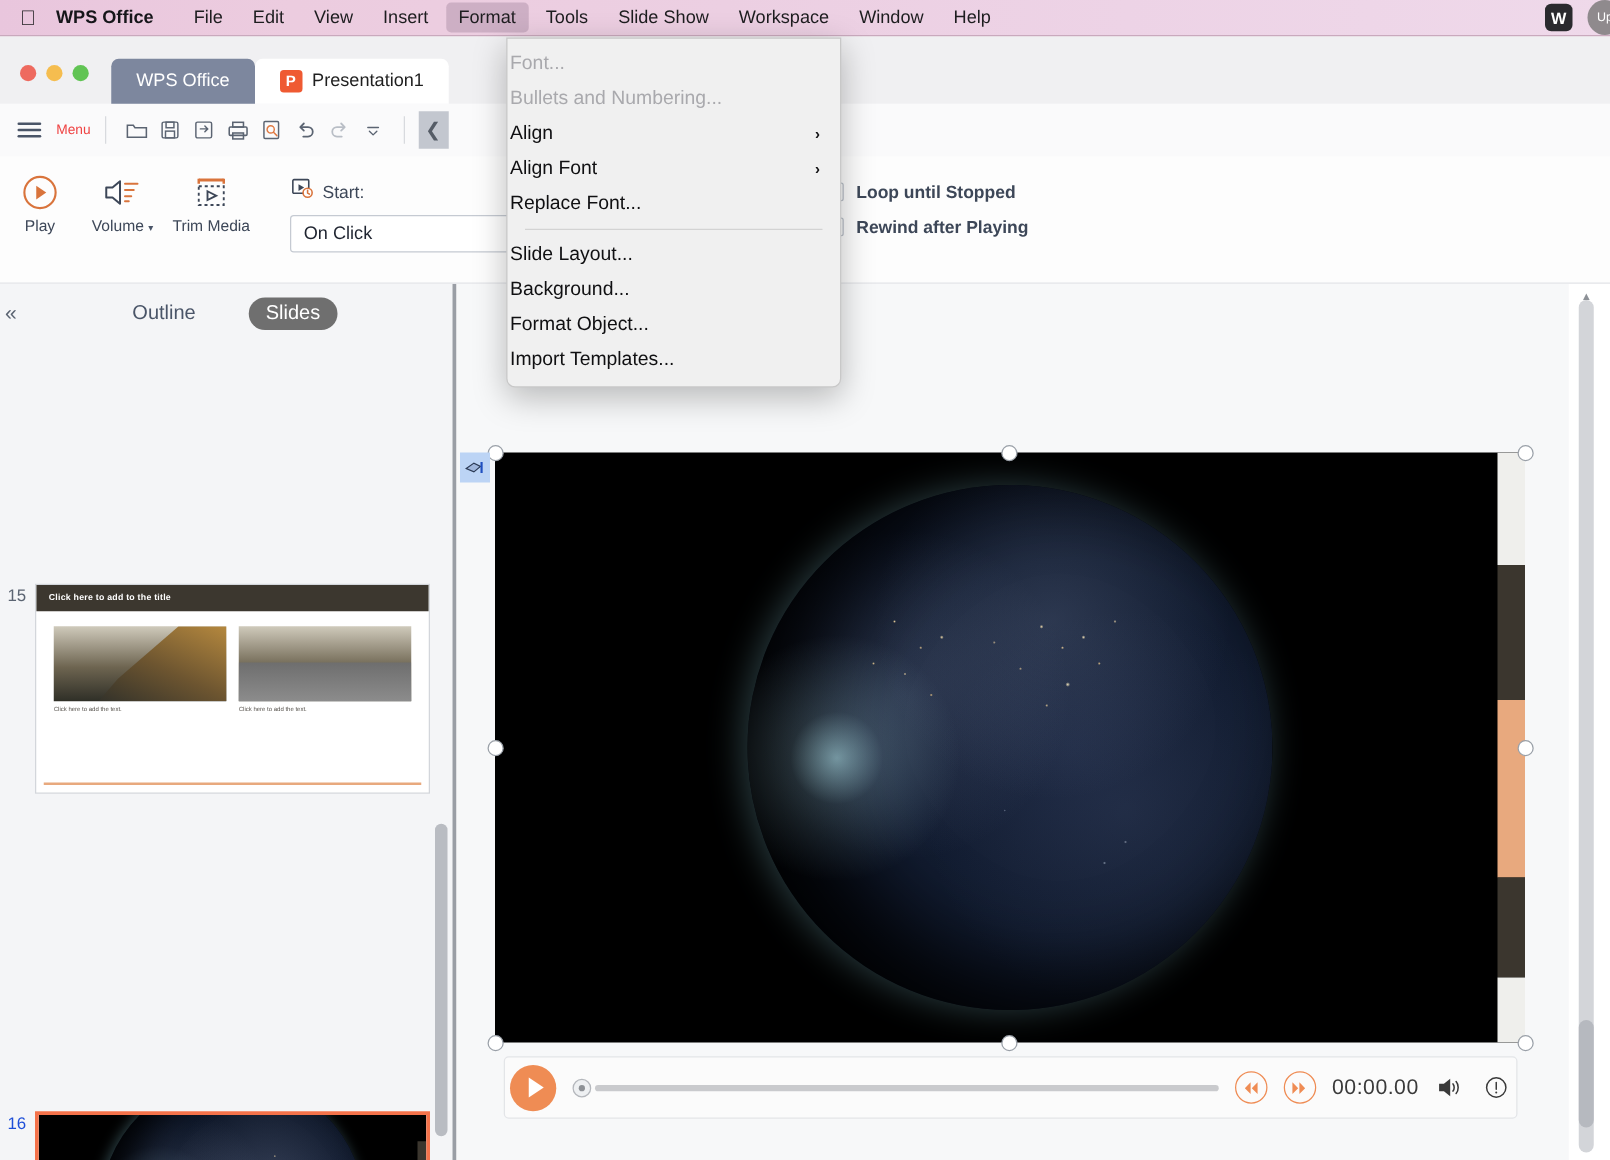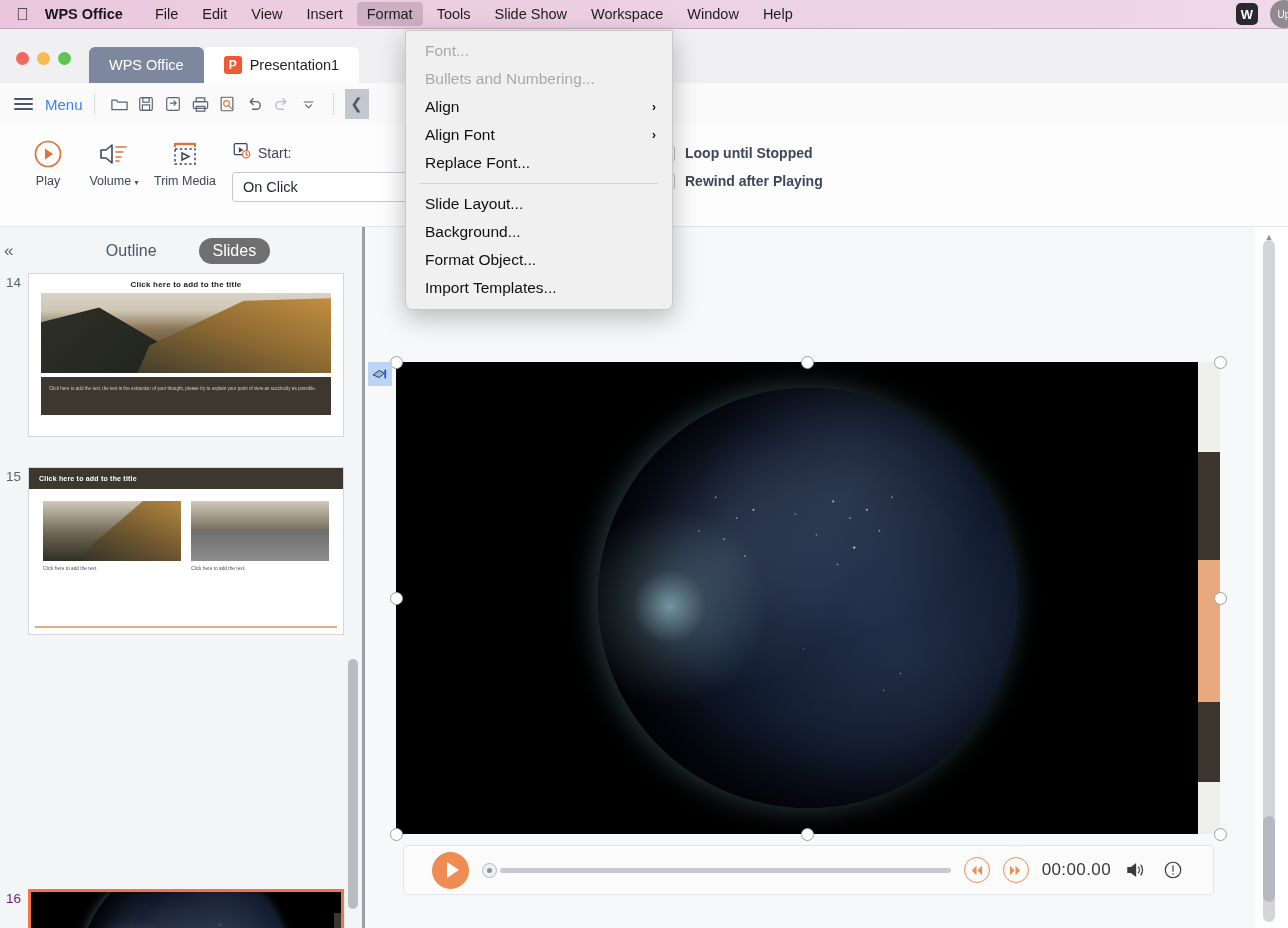--- a/index.html
+++ b/index.html
@@ -57,21 +57,21 @@
   }
 
   
   #quickbar {
     position:absolute; left:0; top:83px; width:1288px; height:42px;
     background:#fafafb; display:flex; align-items:center; z-index:9;
   }
   .menu-btn { display:flex; align-items:center; gap:12px; padding-left:14px; }
   .hamb { display:flex; flex-direction:column; gap:3px; }
   .hamb i { display:block; width:19px; height:2px; background:#4a5568; border-radius:1px; }
-  .menu-label { font-size:15px; color:#3b82f6; }
+  .menu-label { font-size:11px; color:#ef4444; }
   .qsep { width:1px; height:22px; background:#d8dade; margin:0 11px; }
   .qicon { width:27px; height:27px; display:flex; align-items:center; justify-content:center; color:#5b6472; }
   .qicon svg { display:block; }
   .nav-arrow {
     width:24px; height:30px; background:#c3c7cf; display:flex;
     align-items:center; justify-content:center; color:#555c66; font-size:15px;
   }
 
   
   #ribbontabs {
@@ -112,21 +112,21 @@
   #panelhead { height:48px; display:flex; align-items:center; position:relative; }
   .collapse { position:absolute; left:4px; top:14px; font-size:17px; color:#5b6472; }
   .ptabs { width:100%; display:flex; justify-content:center; align-items:center; gap:28px; }
   .ptab { font-size:16px; color:#4a5568; padding:4px 14px; border-radius:14px; }
   .ptab.sel { background:#6f6f6f; color:#ffffff; }
 
   .thumbrow { position:absolute; display:flex; align-items:flex-start; }
   .thumbnum { width:28px; text-align:right; font-size:13.5px; color:#5b6472; padding-right:7px; padding-top:2px; }
   .thumb { background:#fff; border:1px solid #d3d6db; position:relative; overflow:hidden; }
   .thumb.selected { border:3px solid #f4724a; }
-  .thumbnum.selected { color:#701a75; }
+  .thumbnum.selected { color:#1d4ed8; }
 
   
   .t-title { text-align:center; font-size:8px; font-weight:bold; color:#1c1c1c; padding:6px 0 4px; letter-spacing:.2px;}
   .t-photo { margin:0 12px; height:80px; background:linear-gradient(180deg,#d8d3c9 0%,#cfc6b4 22%,#8a7656 45%,#5d5340 70%,#3a3a2e 100%); position:relative; overflow:hidden;}
   .t-photo::before{content:"";position:absolute;left:-6%;top:18%;width:62%;height:86%;background:linear-gradient(140deg,#2f3029,#1f211c);clip-path:polygon(0% 28%,42% 0%,76% 52%,100% 100%,0% 100%);}
   .t-photo::after{content:"";position:absolute;right:-4%;top:6%;width:74%;height:96%;background:linear-gradient(200deg,#c79140,#8d6a33 48%,#3c3a2c);clip-path:polygon(10% 62%,54% 4%,100% 0%,100% 100%,4% 100%);}
   .t-cap { margin:4px 12px 0; background:#3c372f; color:#cfcac2; font-size:4.6px; line-height:1.7; padding:8px 8px 22px; }
 
   .t-bar { background:#3c372f; color:#fff; font-size:7px; font-weight:bold; padding:7px 10px; letter-spacing:.2px;}
   .t-two { display:flex; gap:10px; padding:12px 14px 2px; }
@@ -227,21 +227,21 @@
   }
   .cursor-badge {
     position:absolute; left:368px; top:362px; width:24px; height:24px;
     background:#bcd4f5; display:flex; align-items:center; justify-content:center; z-index:21;
   }
 
   
   #player {
     position:absolute; left:403px; top:845px; width:811px; height:50px;
     background:#fbfbfb; border:1px solid #e3e5e8; border-radius:4px;
-    display:flex; align-items:center; padding:0 28px; gap:13px; z-index:12;
+    display:flex; align-items:center; padding:0 4px; gap:13px; z-index:12;
   }
   .play-oval {
     width:37px; height:37px; border-radius:50%; background:#ef8c54;
     display:flex; align-items:center; justify-content:center; flex:0 0 auto;
   }
   .play-oval .tri { width:0;height:0;border-left:12px solid #fff;border-top:8px solid transparent;border-bottom:8px solid transparent; margin-left:4px;}
   .track-wrap { flex:1; display:flex; align-items:center; height:20px; position:relative; }
   .track { position:absolute; left:18px; right:0; height:5px; background:#c9cacd; border-radius:3px; }
   .knob { position:absolute; left:0; width:15px; height:15px; border-radius:50%; background:#eef0f2; border:1px solid #b4b7bc; display:flex; align-items:center; justify-content:center;}
   .knob i { width:5px; height:5px; border-radius:50%; background:#8e9196; display:block;}
@@ -254,21 +254,21 @@
   #rscroll .up { position:absolute; top:0; left:1px; width:12px; font-size:9px; color:#8d9197; text-align:center;}
   #rscroll .trk { position:absolute; top:8px; left:1px; width:12px; bottom:0; background:#d3d5d9; border-radius:6px;}
   #rscroll .thumb2 { position:absolute; left:1px; width:12px; height:86px; bottom:20px; background:#b6b9bf; border-radius:6px;}
 
   
   #dropdown {
     position:absolute; left:405px; top:30px; width:268px;
     background:#f0f0f0; border:1px solid #c8c8c8; border-radius:0 0 7px 7px;
     box-shadow:0 8px 26px rgba(0,0,0,0.26); z-index:80; padding:6px 0 7px;
   }
-  .dditem { height:28px; display:flex; align-items:center; padding:0 16px 0 19px; font-size:15.5px; color:#101012; position:relative; }
+  .dditem { height:28px; display:flex; align-items:center; padding:0 16px 0 2px; font-size:15.5px; color:#101012; position:relative; }
   .dditem.disabled { color:#a9a9ad; }
   .dditem .arrow { margin-left:auto; font-size:12px; color:#101012; font-weight:bold; }
   .ddsep { height:1px; background:#d3d3d3; margin:6px 14px; }
 </style>
 </head>
 <body>
 
 <div id="macbar">
   <span class="apple"></span>
   <span class="appname">WPS Office</span>
@@ -373,21 +373,21 @@
       <path d="M5 7h10M6.5 10.5L10 14l3.5-3.5" stroke-linecap="round" stroke-linejoin="round"></path>
       </svg>
     </span>
 
   <span class="qsep"></span>
   <span class="nav-arrow">❮</span>
 </div>
 
 <div id="ribbon">
 
-  <div class="rgroup" style="left:16px;width:232px;display:flex;">
+  <div class="rgroup" style="left:0;width:232px;display:flex;">
     <div class="rbtn" style="margin-left:4px">
       <span class="gl">
         <svg width="34" height="34" viewBox="0 0 34 34" fill="none" stroke="#d9743c" stroke-width="1.7">
           <circle cx="17" cy="17" r="12.5"></circle>
             <path d="M14 11.5l8 5.5-8 5.5z" fill="#d9743c" stroke="none"></path>
           </svg>
       </span>
       <span class="cap">Play</span>
     </div>
 
@@ -448,28 +448,20 @@
 
 <div id="leftpanel">
   <div id="panelhead">
     <span class="collapse">«</span>
     <span class="ptabs">
       <span class="ptab">Outline</span>
       <span class="ptab sel">Slides</span>
     </span>
   </div>
 
-  <div class="thumbrow" style="left:0; top:46px;">
-    <span class="thumbnum">14</span>
-    <div class="thumb" style="width:316px;height:164px">
-      <div class="t-title">Click here to add to the title</div>
-      <div class="t-photo"></div>
-      <div class="t-cap">Click here to add the text, the text is the extraction of your thought, please try to explain your point of view as succinctly as possible.</div>
-    </div>
-  </div>
 
   <div class="thumbrow" style="left:0; top:240px;">
     <span class="thumbnum">15</span>
     <div class="thumb" style="width:316px;height:168px">
       <div class="t-bar">Click here to add to the title</div>
       <div class="t-two">
         <div class="t-half">
           <div class="t-halfimg a"></div>
           <div class="t-halfcap">Click here to add the text.</div>
         </div>

